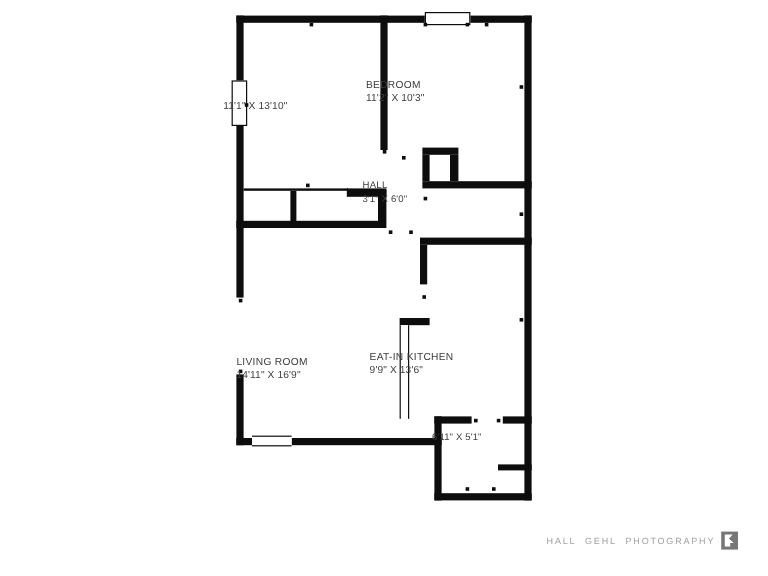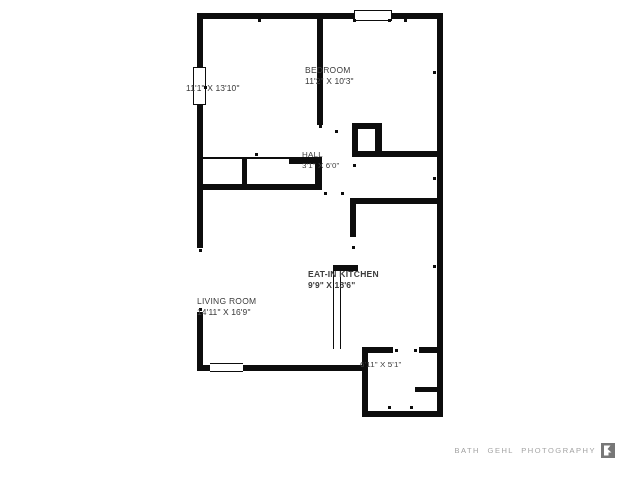--- a/index.html
+++ b/index.html
@@ -109,31 +109,31 @@
     <div class="rname">HALL</div>
     <div class="rdims">3'1" x 6'0"</div>
   </div>
 
 
   <div class="room-label" style="left:197px;top:272px;width:150px;margin-top:24px;">
     <div class="rname">LIVING ROOM</div>
     <div class="rdims">14'11" x 16'9"</div>
   </div>
 
-  <div class="room-label" style="left:308px;top:269px;width:150px;font-weight:bold;">
+  <div class="room-label" style="left:308px;top:292px;width:150px;">
     <div class="rname">EAT-IN KITCHEN</div>
     <div class="rdims">9'9" x 13'6"</div>
   </div>
 
   <div class="room-label small" style="left:360px;top:360px;width:80px;">
     <div class="rdims">6'11" x 5'1"</div>
   </div>
 
   <div id="watermark">
-    <span class="wm-text">BATH GEHL PHOTOGRAPHY</span>
+    <span class="wm-text">HALL GEHL PHOTOGRAPHY</span>
     <span class="wm-logo">
       <svg width="10" height="11" viewBox="0 0 10 11" aria-hidden="true">
         <path d="M1 0.5 L7.5 0.5 L4.5 4 L8.5 7.5 L5.5 7.5 L5.5 10.5 L1 10.5 Z" fill="#ffffff"></path>
       </svg>
     </span>
   </div>
 
 </div>
 
 </body></html>

